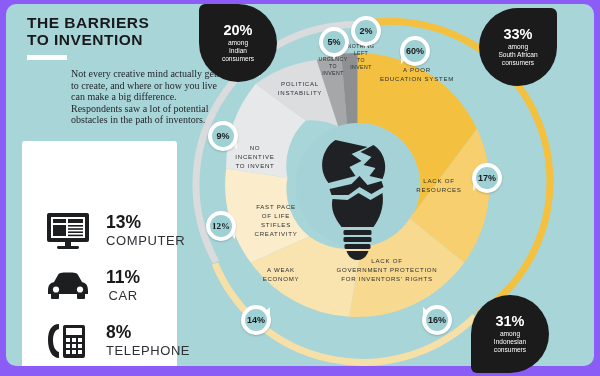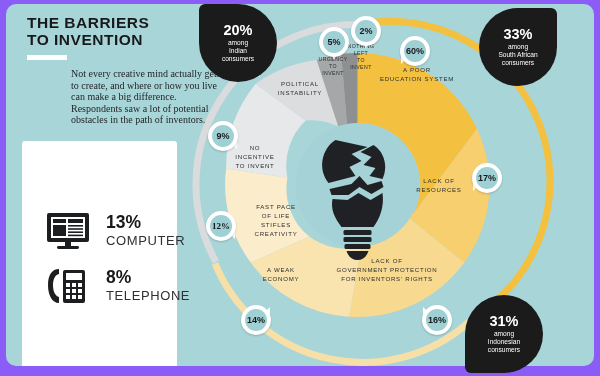--- a/index.html
+++ b/index.html
@@ -226,20 +226,35 @@
             <rect x="20" y="30" width="6" height="4" fill="#1d1e20"></rect>
             <rect x="12" y="34" width="22" height="3" rx="1.4" fill="#1d1e20"></rect>
           </svg>
         </div>
         <div class="row-text">
           <div class="row-pct">13%</div>
           <div class="row-label">COMPUTER</div>
         </div>
       </div>
 
+      <div class="card-row">
+        <div class="row-icon">
+          <svg width="46" height="30" viewBox="0 0 46 30">
+            <path d="M3 20 C3 13 6 12 9 11 L13 4 C14 2 16 1.5 23 1.5 C30 1.5 32 2 33 4 L37 11 C40 12 43 13 43 20 L43 23 L3 23 Z" fill="#1d1e20"></path>
+            <rect x="6" y="22" width="8" height="6" rx="1" fill="#1d1e20"></rect>
+            <rect x="32" y="22" width="8" height="6" rx="1" fill="#1d1e20"></rect>
+            <circle cx="11" cy="18.5" r="3.1" fill="#ffffff"></circle>
+            <circle cx="35" cy="18.5" r="3.1" fill="#ffffff"></circle>
+          </svg>
+        </div>
+        <div class="row-text">
+          <div class="row-pct">11%</div>
+          <div class="row-label">CAR</div>
+        </div>
+      </div>
 
       <div class="card-row">
         <div class="row-icon">
           <svg width="46" height="40" viewBox="0 0 46 40">
             <path d="M14 3 C7 3 3 9 3 19 C3 29 7 37 14 37 L14 31 C10 30 8 25 8 19 C8 13 10 9 14 8 Z" fill="#1d1e20"></path>
             <rect x="18" y="4" width="22" height="33" rx="2" fill="#1d1e20"></rect>
             <rect x="21" y="7" width="16" height="7" fill="#ffffff"></rect>
             <g fill="#ffffff">
               <rect x="21" y="17" width="4" height="4"></rect>
                 <rect x="27" y="17" width="4" height="4"></rect>
@@ -427,21 +442,21 @@
       <div class="txt">
         <div class="big">33%</div>
         <div class="sub">
           <span>among</span><br>
           <span>South African</span><br>
           <span>consumers</span>
         </div>
       </div>
     </div>
 
-    <div class="drop bl" style="left:280px; top:295px;">
+    <div class="drop bl" style="left:286px; top:295px;">
       <div class="blob"></div>
       <div class="txt">
         <div class="big">31%</div>
         <div class="sub">
           <span>among</span><br>
           <span>Indonesian</span><br>
           <span>consumers</span>
         </div>
       </div>
     </div>

